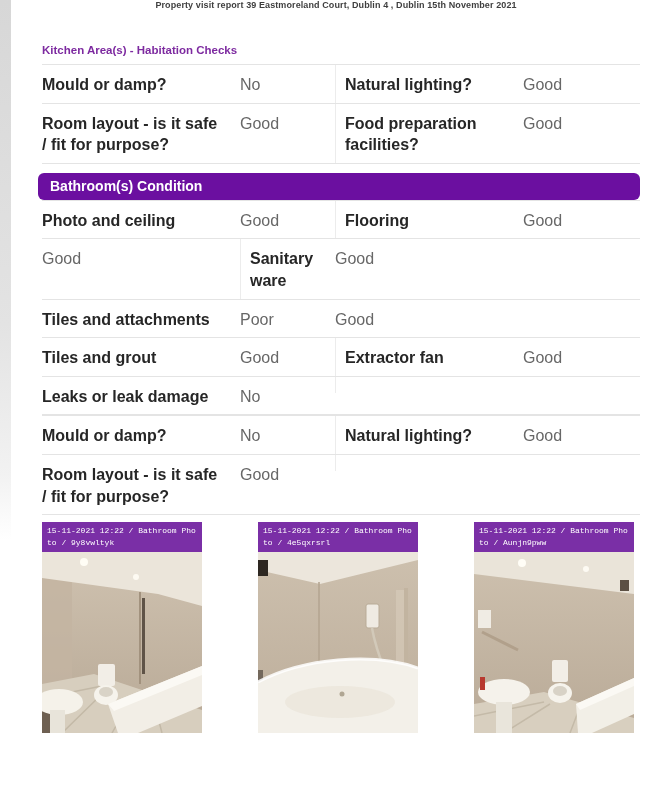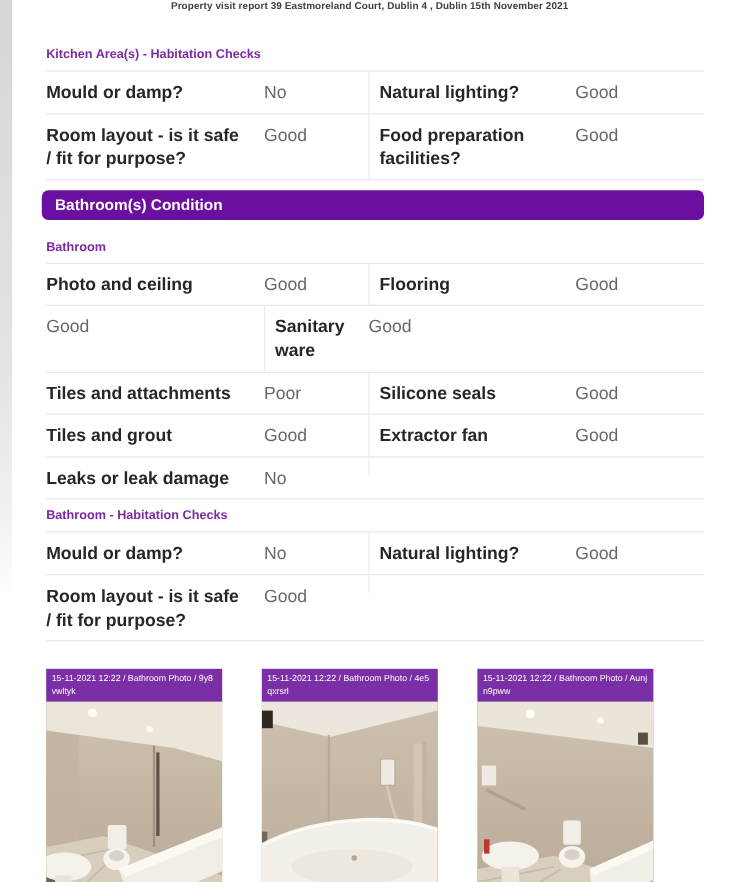--- a/index.html
+++ b/index.html
@@ -32,21 +32,21 @@
   .cell.lbl{font-weight:700;color:#262626;padding-right:14px;}
   .cell.val{font-weight:400;color:#676767;}
   .cell.r{border-left:1px solid #ececec;padding-left:9px;}
   .cell.rv{border-left:none;padding-left:0;}
   .banner{
     margin-left:-4px;width:602px;height:27px;margin-top:9px;
     background:var(--banner,#6b0fa0);border-radius:6px;
     display:flex;align-items:center;box-sizing:border-box;padding-left:12px;
   }
   .banner span{color:#fff;font-weight:700;font-size:14px;}
-  .photos{display:flex;gap:36px;margin-top:25px;}
+  .photos{display:flex;gap:56px;margin-top:7px;font-family:Liberation Mono, monospace;}
   .photo-card{width:160px;}
   .photo-caption{
     background:var(--caption,#7a2fa6);color:#fff;
     font-size:8px;line-height:1.45;padding:3px 5px 4px 5px;min-height:26px;
     box-sizing:border-box;word-break:break-all;
   }
   .photo-img{width:160px;height:181px;display:block;background:#c4b6a4;}
   svg{display:block;}
 </style>
 </head>
@@ -72,55 +72,52 @@
       <div class="cell val">Good</div>
       <div class="cell lbl r">Food preparation facilities?</div>
       <div class="cell val rv">Good</div>
     </div>
   </div>
 
   <div class="banner">
     <span>Bathroom(s) Condition</span>
   </div>
 
-  <h2 class="sec-heading bathroom">Bathroom</h2>
 
   <div class="t">
     <div class="t-row">
       <div class="cell lbl">Photo and ceiling</div>
       <div class="cell val">Good</div>
       <div class="cell lbl r">Flooring</div>
       <div class="cell val rv">Good</div>
     </div>
     <div class="t-row">
       <div class="cell val">Good</div>
       <div class="cell lbl r">Sanitary ware</div>
       <div class="cell val rv">Good</div>
     </div>
     <div class="t-row">
       <div class="cell lbl">Tiles and attachments</div>
       <div class="cell val">Poor</div>
-      <div class="cell lbl r">Silicone seals</div>
       <div class="cell val rv">Good</div>
     </div>
     <div class="t-row">
       <div class="cell lbl">Tiles and grout</div>
       <div class="cell val">Good</div>
       <div class="cell lbl r">Extractor fan</div>
       <div class="cell val rv">Good</div>
     </div>
     <div class="t-row">
       <div class="cell lbl">Leaks or leak damage</div>
       <div class="cell val">No</div>
       <div class="cell lbl r"></div>
       <div class="cell val rv"></div>
     </div>
   </div>
 
-  <h2 class="sec-heading bathchecks">Bathroom - Habitation Checks</h2>
 
   <div class="t">
     <div class="t-row">
       <div class="cell lbl">Mould or damp?</div>
       <div class="cell val">No</div>
       <div class="cell lbl r">Natural lighting?</div>
       <div class="cell val rv">Good</div>
     </div>
     <div class="t-row">
       <div class="cell lbl">Room layout - is it safe / fit for purpose?</div>

